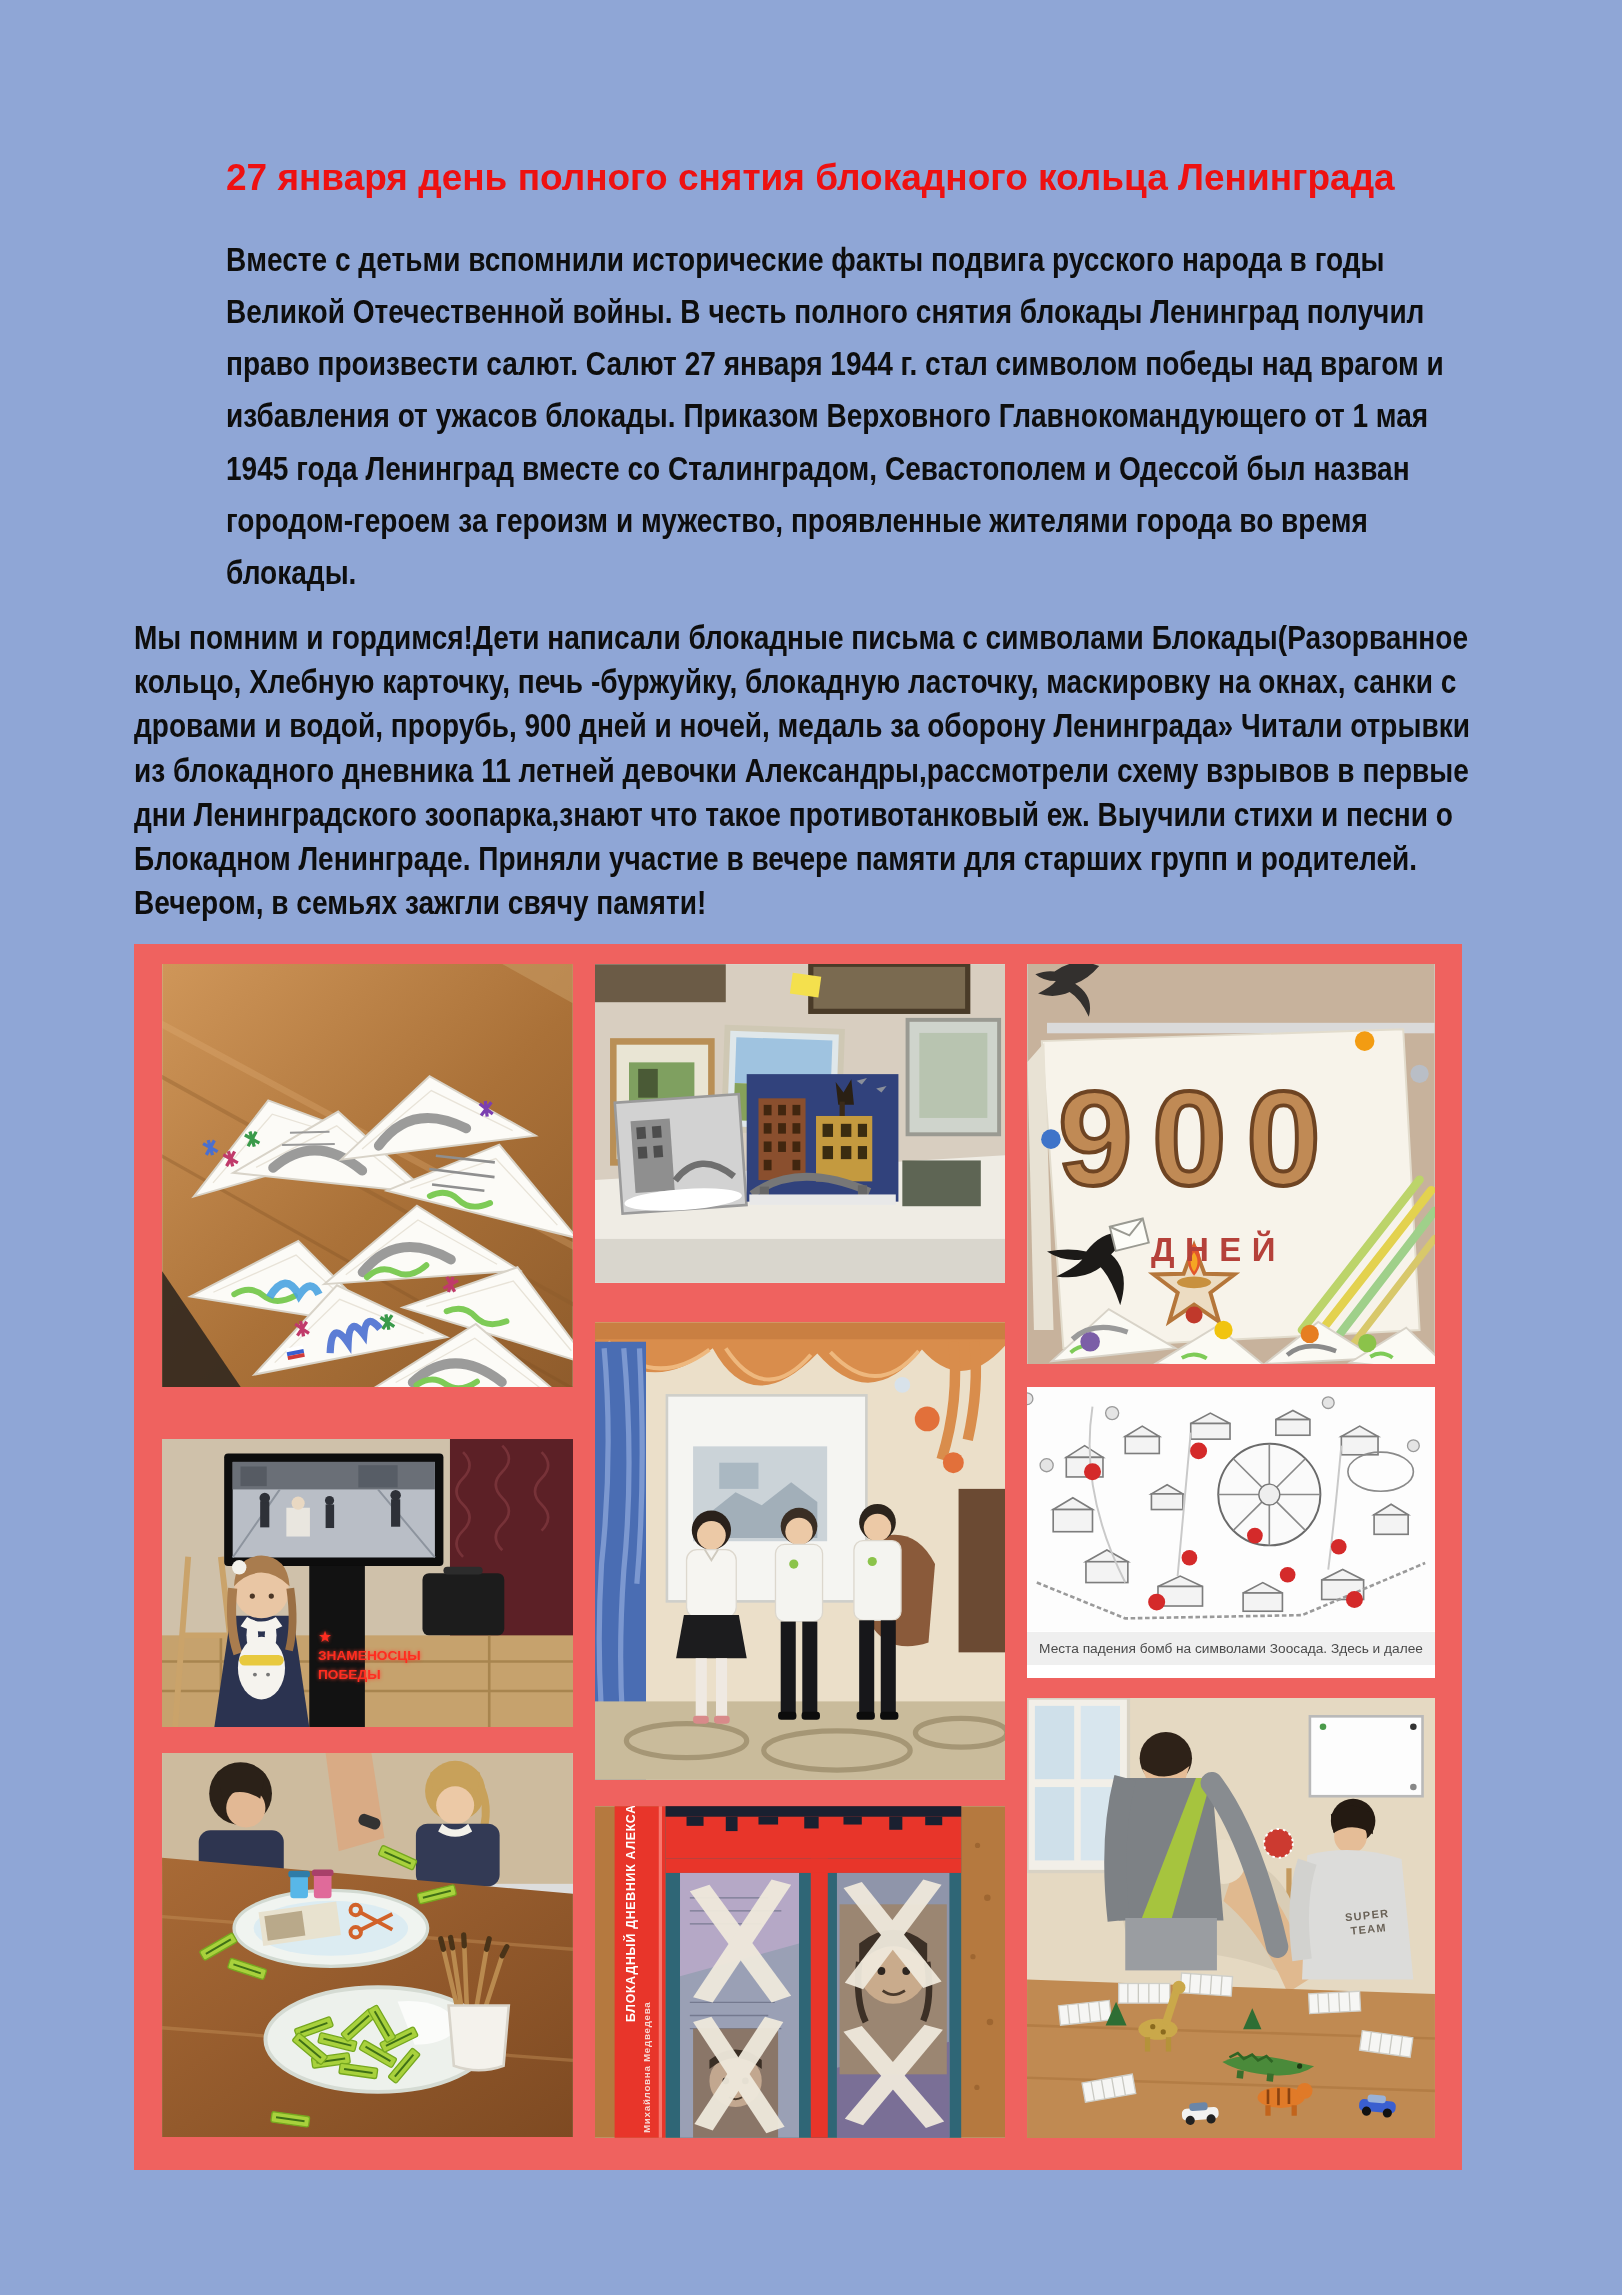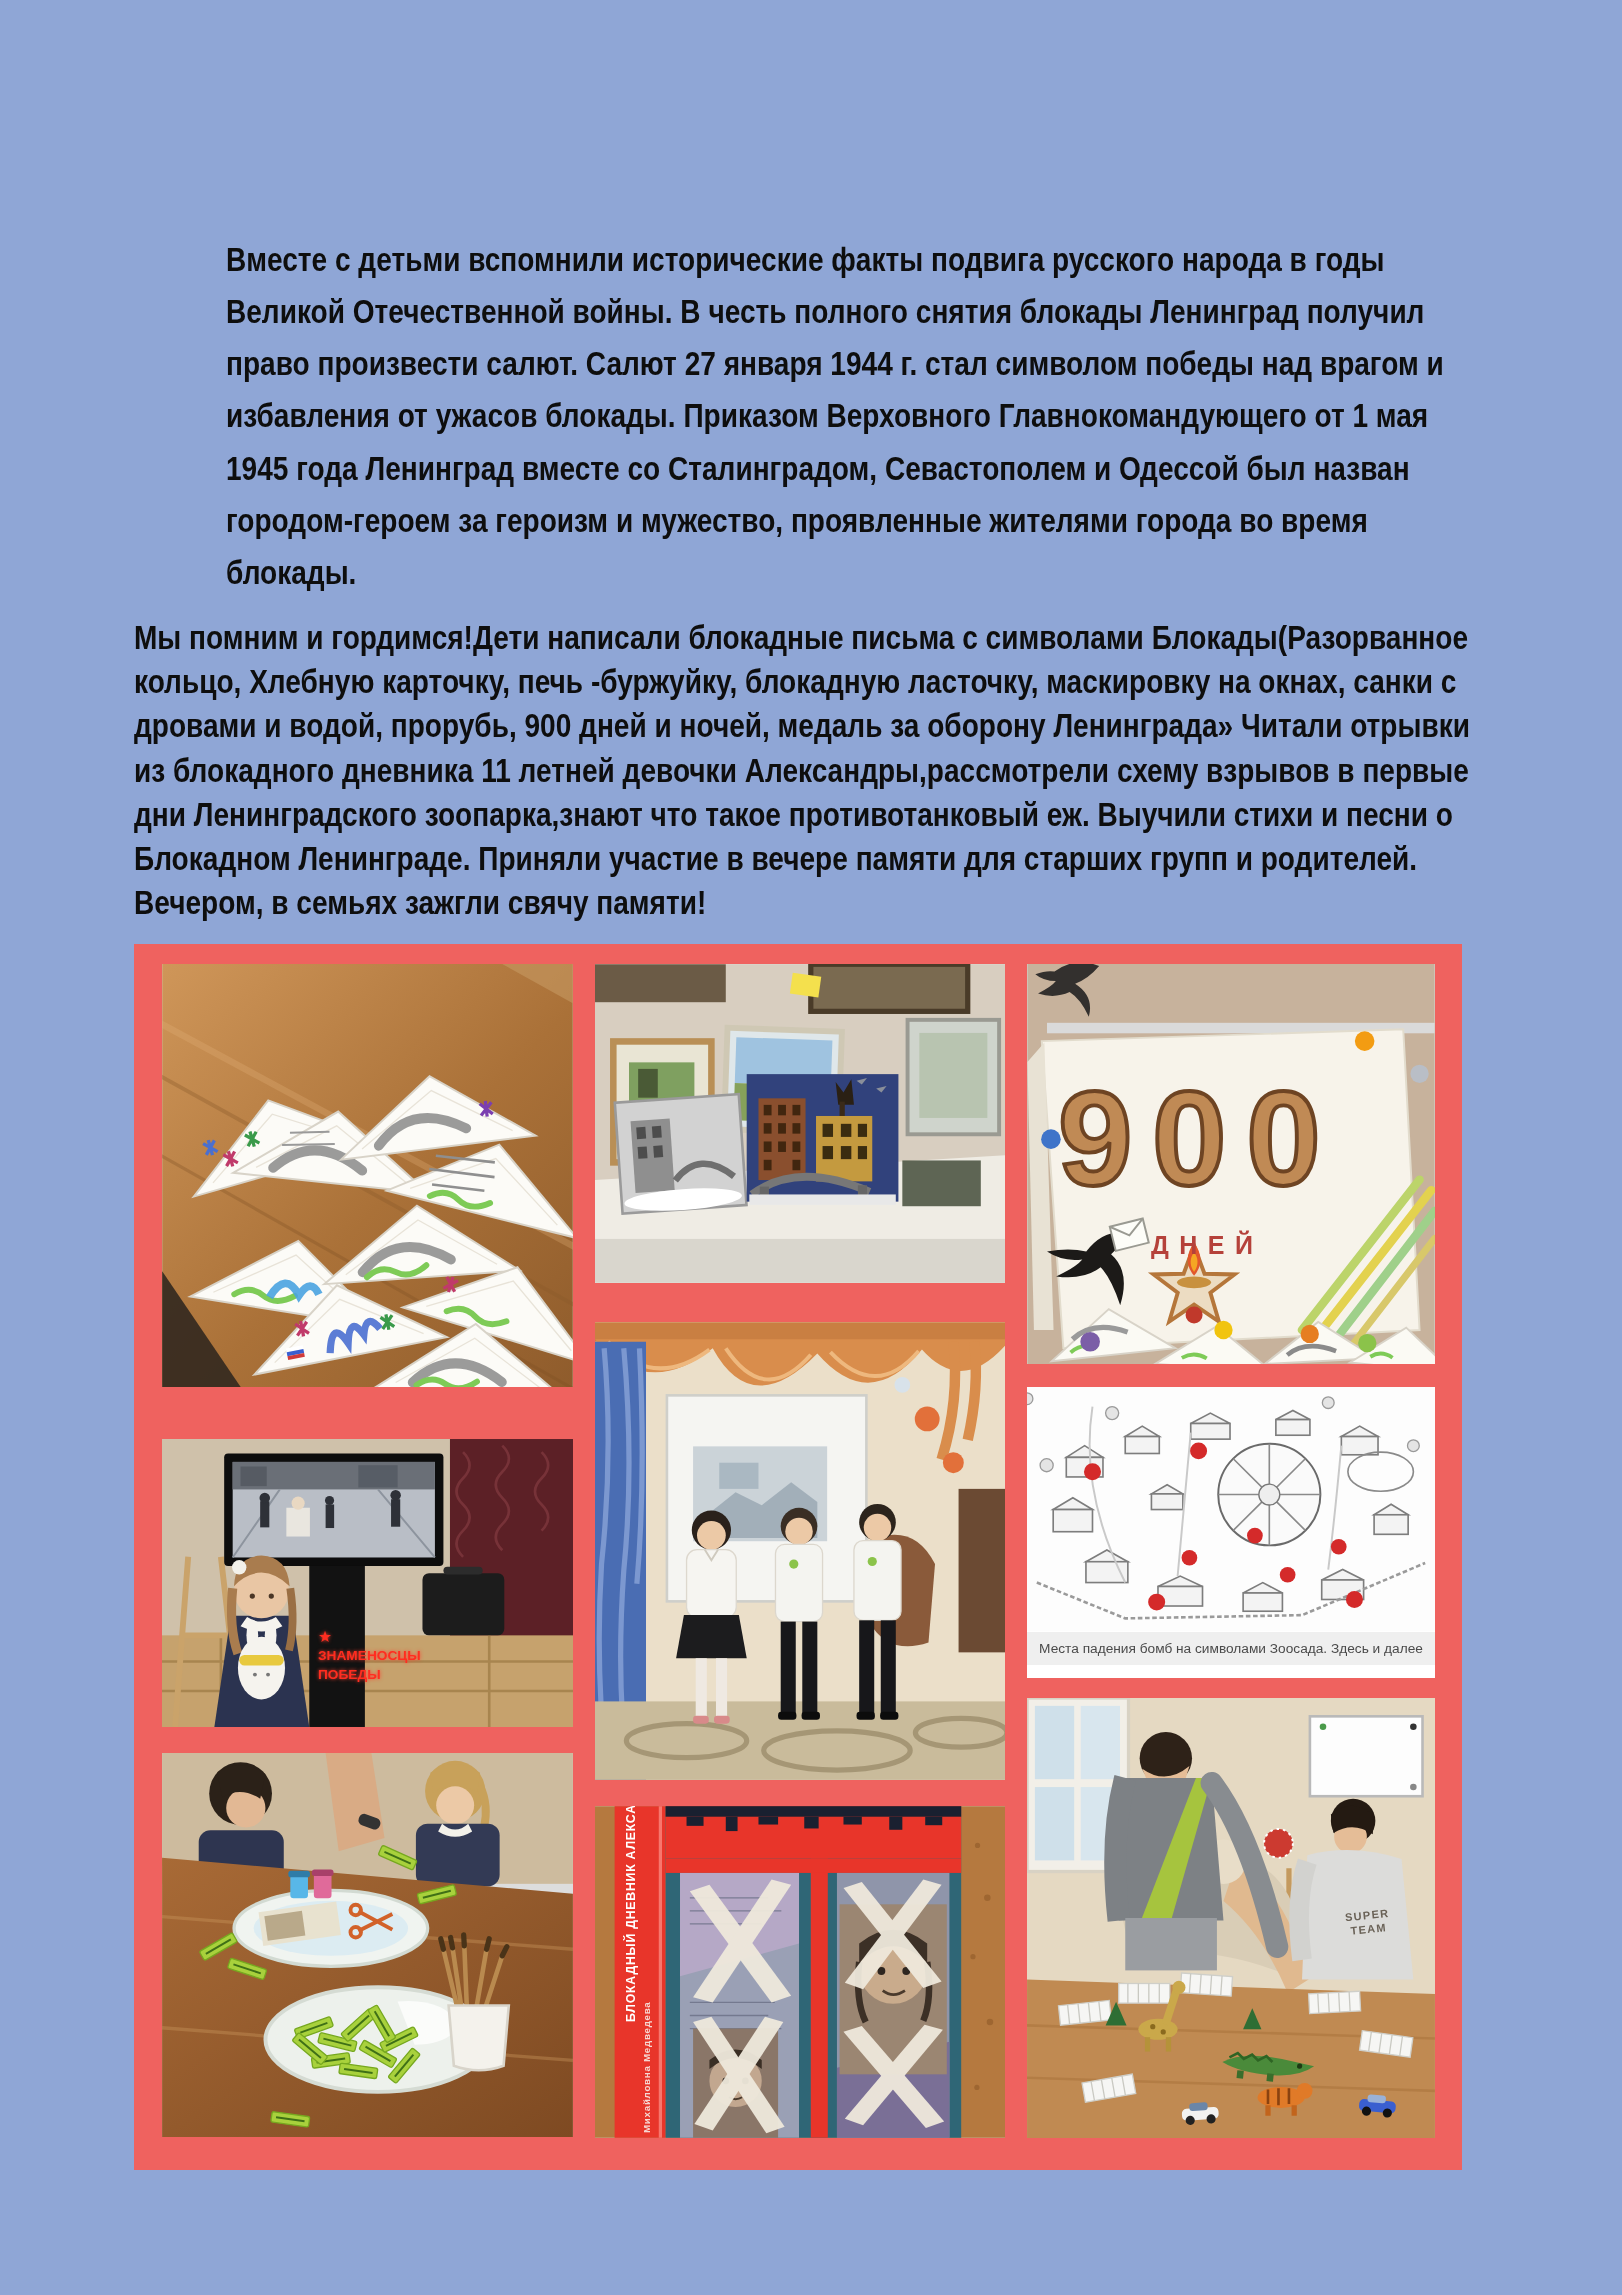--- a/index.html
+++ b/index.html
@@ -32,21 +32,21 @@
   .t7{left:28px;top:809px;width:411px;height:384px;}
   .t8{left:461px;top:862px;width:410px;height:332px;}
   .t9{left:893px;top:754px;width:408px;height:440px;}
   .ph-text{position:absolute;font-weight:bold;white-space:nowrap;}
   .num900{
     left:31px;top:98px;font-size:134px;letter-spacing:19.6px;
     color:var(--poster_num,#c08a55);-webkit-text-stroke:3.9px #6e4423;
     text-shadow:0 0 1.3px #6e4423;
     text-align:center;
   }
-  .word-dnei{left:124px;top:267px;font-size:25px;letter-spacing:10.5px;color:var(--poster_word,#b5413a);}
+  .word-dnei{left:124px;top:267px;font-size:33px;letter-spacing:10.5px;color:var(--poster_word,#b5413a);}
   .tvtext{
     left:156px;top:187px;font-size:13.7px;line-height:1.35;text-align:left;
     color:var(--tv_red,#ff2d20);text-shadow:0 0 3.9px #ff4030;white-space:normal;width:85px;
   }
   .tvtext .star{font-size:15.7px;}
   .map-caption{
     position:absolute;left:0;bottom:13px;width:100%;height:33px;background:#efefef;
     font-weight:normal;font-size:13.7px;color:#4a4a4a;text-align:center;line-height:33px;
     font-family:"Liberation Sans",sans-serif;
   }
@@ -61,20 +61,21 @@
   .shirt{
     left:318px;top:211px;width:46px;white-space:normal;font-size:11px;line-height:1.25;
     color:#6a6257;transform:rotate(-6deg);letter-spacing:1.3px;text-align:center;
   }
 </style>
 </head>
 <body>
 
 <div class="page">
 
+  <div class="title">27 января день полного снятия блокадного кольца Ленинграда</div>
   <div class="para p1">Вместе с детьми вспомнили исторические факты подвига русского народа в годы Великой Отечественной войны. В честь полного снятия блокады Ленинград получил право произвести салют. Салют 27 января 1944 г. стал символом победы над врагом и избавления от ужасов блокады. Приказом Верховного Главнокомандующего от 1 мая 1945 года Ленинград вместе со Сталинградом, Севастополем и Одессой был назван городом-героем за героизм и мужество, проявленные жителями города во время блокады.</div>
   <div class="para p2">Мы помним и гордимся!Дети написали  блокадные письма с символами Блокады(Разорванное кольцо, Хлебную карточку, печь -буржуйку, блокадную ласточку, маскировку на окнах, санки с дровами и водой, прорубь, 900 дней и ночей, медаль за оборону Ленинграда» Читали отрывки из блокадного дневника 11 летней девочки Александры,рассмотрели схему взрывов в первые дни Ленинградского зоопарка,знают что такое противотанковый еж. Выучили стихи и песни о Блокадном Ленинграде. Приняли участие в вечере памяти для старших групп и родителей. Вечером, в семьях зажгли свячу памяти!</div>
 
   <div class="collage">
 
     <div class="tile t1">
       <svg viewBox="0 0 628 647">
         <defs>
           <linearGradient id="wood1" x1="0" y1="0" x2="1" y2="1">
             <stop offset="0" stop-color="#cf9659"></stop>

